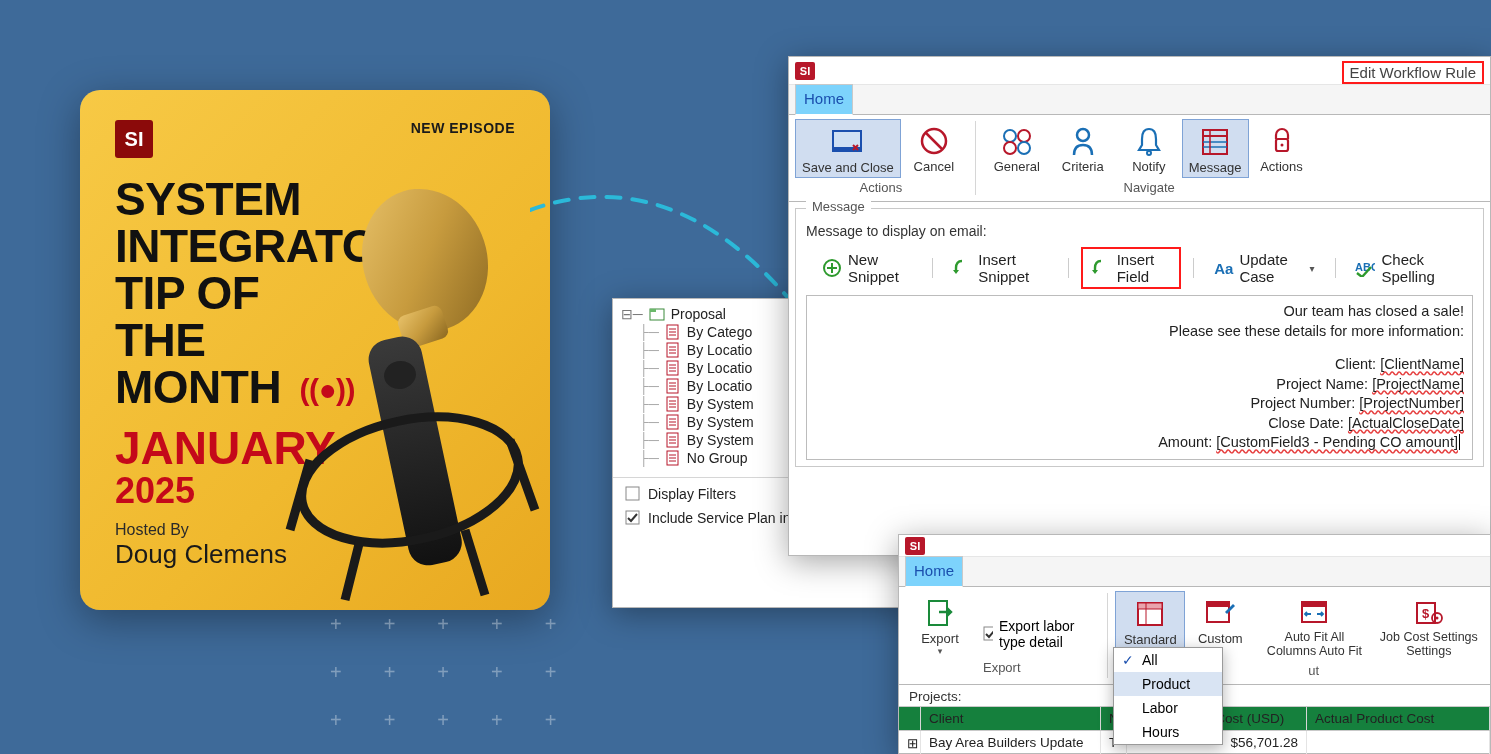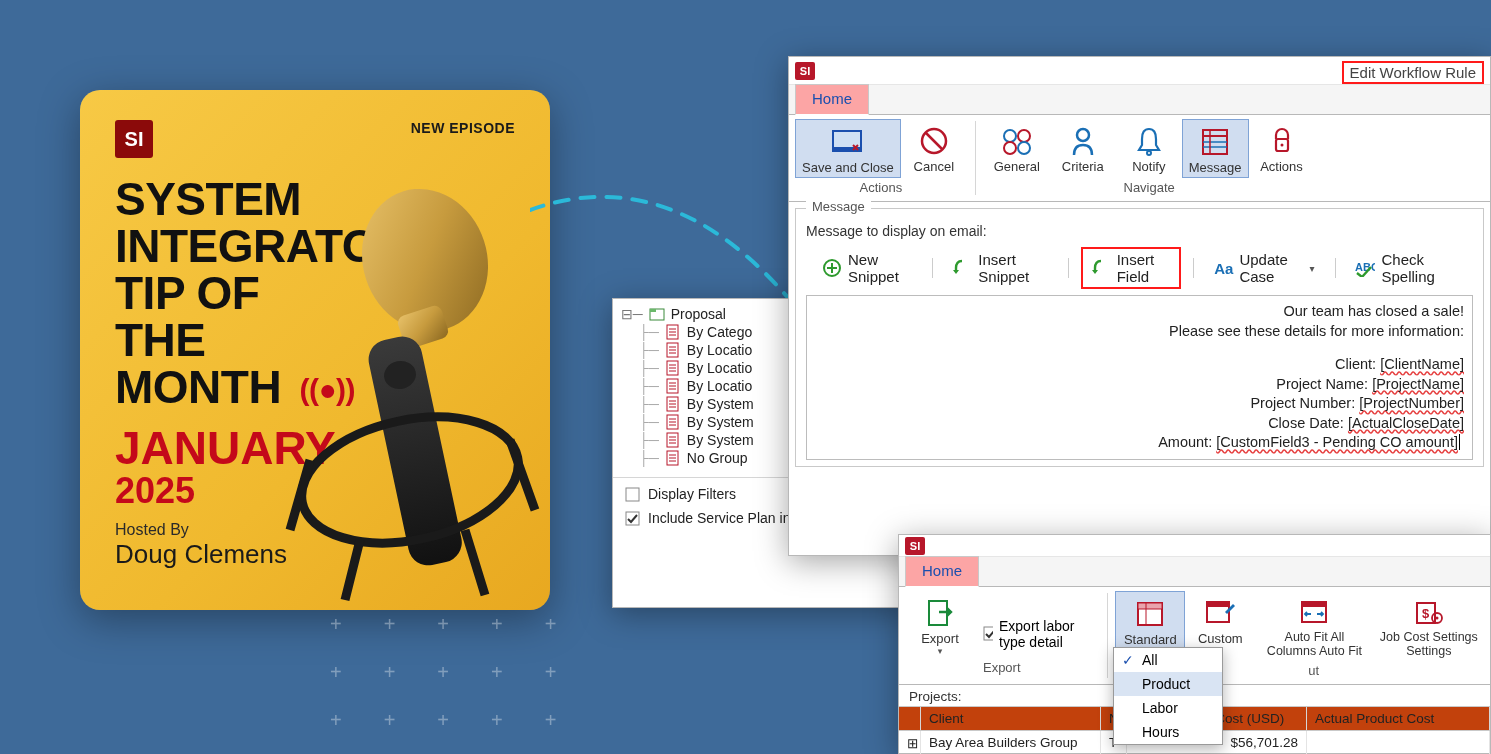--- a/index.html
+++ b/index.html
@@ -20,21 +20,21 @@
 
 .connector { position:absolute; left:530px; top:180px; width:280px; height:160px; }
 
 
 .plus-grid { position:absolute; left:330px; top:600px; color:rgba(255,255,255,.35); font-size:20px; letter-spacing:42px; line-height:48px; font-weight:300;}
 
 
 .window { position:absolute; background:#fff; border:1px solid #b8b8b8; box-shadow:0 6px 30px rgba(0,0,0,.35); }
 .titlebar { height:28px; display:flex; align-items:center; padding:0 6px; background:#fff; border-bottom:1px solid #e6e6e6; }
 .si-icon { width:20px; height:18px; background:#b7172a; color:#fff; font-size:11px; font-weight:700; display:inline-flex; align-items:center; justify-content:center; border-radius:2px; margin-right:6px;}
-.tab { display:inline-block; padding:5px 16px 7px; font-size:15px; color:#1a4fae; border:1px solid #c9c9c9; border-bottom:1px solid #fff; background:#fca5a5; margin-left:6px; position:relative; top:1px;}
+.tab { display:inline-block; padding:5px 8px 7px; font-size:15px; color:#1a4fae; border:1px solid #c9c9c9; border-bottom:1px solid #fff; background:#7dd3fc; margin-left:6px; position:relative; top:1px;}
 .tab-row { border-bottom:1px solid #b8b8b8; background:#f5f5f5; height:30px; display:flex; align-items:end;}
 
 
 .ribbon { display:flex; background:#fff; border-bottom:1px solid #b8b8b8; }
 .ribbon-group { display:flex; flex-direction:column; align-items:center; padding:4px 6px 2px; }
 .ribbon-items { display:flex; }
 .ribbon-btn { display:flex; flex-direction:column; align-items:center; justify-content:flex-start; min-width:66px; padding:4px 6px 2px; font-size:13px; color:#333; text-align:center; cursor:pointer; }
 .ribbon-btn.selected { background:#d0ddf0; border:1px solid #7fa3d6; }
 .ribbon-btn .ico { height:36px; display:flex; align-items:center; justify-content:center; }
 .ribbon-group-label { font-size:13px; color:#555; padding:2px 0 4px; text-align:center; width:100%;}
@@ -52,39 +52,39 @@
 .fieldset .legend { position:absolute; top:-10px; left:10px; background:#fff; padding:0 6px; font-size:13px; color:#555;}
 .msg-box { border:1px solid #bcbcbc; min-height:150px; padding:6px 8px; font-size:14.5px; color:#222; line-height:1.35;text-align:right; }
 .msg-box .field { text-decoration:underline wavy #e64040; text-decoration-skip-ink:none;}
 
 
 .tree-win { left:612px; top:298px; width:300px; height:310px; z-index:4;}
 .tree { padding:6px 8px; font-size:14px; color:#222; }
 .tree-item { display:flex; align-items:center; gap:6px; padding:1px 0 1px 18px;}
 .tree-item .doc-ico { width:16px; height:16px; display:inline-block;}
 .tree-root { padding-left:0;}
-.check-row { display:flex; align-items:center; gap:8px; font-size:14px; padding:4px 12px; color:#222;}
+.check-row { display:flex; align-items:flex-start; gap:8px; font-size:14px; padding:4px 12px; color:#222;}
 .link { color:#1a4fae; text-decoration:underline; }
 
 
 .workflow-win { left:788px; top:56px; width:703px; height:500px; z-index:6; }
 .wf-title { position:absolute; right:6px; top:4px; font-size:15px; color:#444; padding:1px 6px;}
 
 
 .export-win { left:898px; top:534px; width:593px; height:220px; z-index:8; }
 .export-win .ribbon-btn { min-width:70px; }
 .export-check { display:flex; align-items:center; gap:6px; font-size:14px; padding:18px 4px 0 8px;}
 
 .dropdown { position:absolute; background:#fff; border:1px solid #9a9a9a; box-shadow:0 4px 14px rgba(0,0,0,.3); font-size:14px; z-index:10; }
 .dropdown .opt { padding:4px 14px 4px 28px; position:relative; cursor:pointer;}
 .dropdown .opt.sel { background:#d9e4f3; }
 .dropdown .opt.checked::before { content:"✓"; position:absolute; left:8px; color:#1a4fae; }
 
 .grid { font-size:13.5px; color:#222; }
-.grid-head { display:flex; background:#c2410c; border-top:1px solid #c9c9c9; border-bottom:1px solid #c9c9c9;}
+.grid-head { display:flex; background:#15803d; border-top:1px solid #c9c9c9; border-bottom:1px solid #c9c9c9;}
 .ghc { padding:4px 8px; border-right:1px solid #d6d6d6; white-space:nowrap;}
 .grid-row { display:flex; }
 .gc { padding:4px 8px; border-right:1px solid #e4e4e4; white-space:nowrap;}
 
 svg { display:block; }
 </style>
 </head>
 <body>
 
 <div class="podcast-card">
@@ -480,21 +480,21 @@
   <div class="grid">
     <div class="grid-head">
       <div class="ghc" style="width:22px"></div>
       <div class="ghc" style="width:180px">Client</div>
       <div class="ghc" style="width:26px">N</div>
       <div class="ghc" style="width:180px">eted Product Cost (USD)</div>
       <div class="ghc" style="flex:1">Actual Product Cost</div>
     </div>
     <div class="grid-row">
       <div class="gc" style="width:22px">⊞</div>
-      <div class="gc" style="width:180px">Bay Area Builders Group</div>
+      <div class="gc" style="width:180px">Bay Area Builders Update</div>
       <div class="gc" style="width:26px">T</div>
       <div class="gc" style="width:180px;text-align:right">$56,701.28</div>
       <div class="gc" style="flex:1"></div>
     </div>
   </div>
 
   <div class="dropdown" style="left:214px; top:112px; width:110px">
     <div class="opt checked">All</div>
     <div class="opt sel">Product</div>
     <div class="opt">Labor</div>

